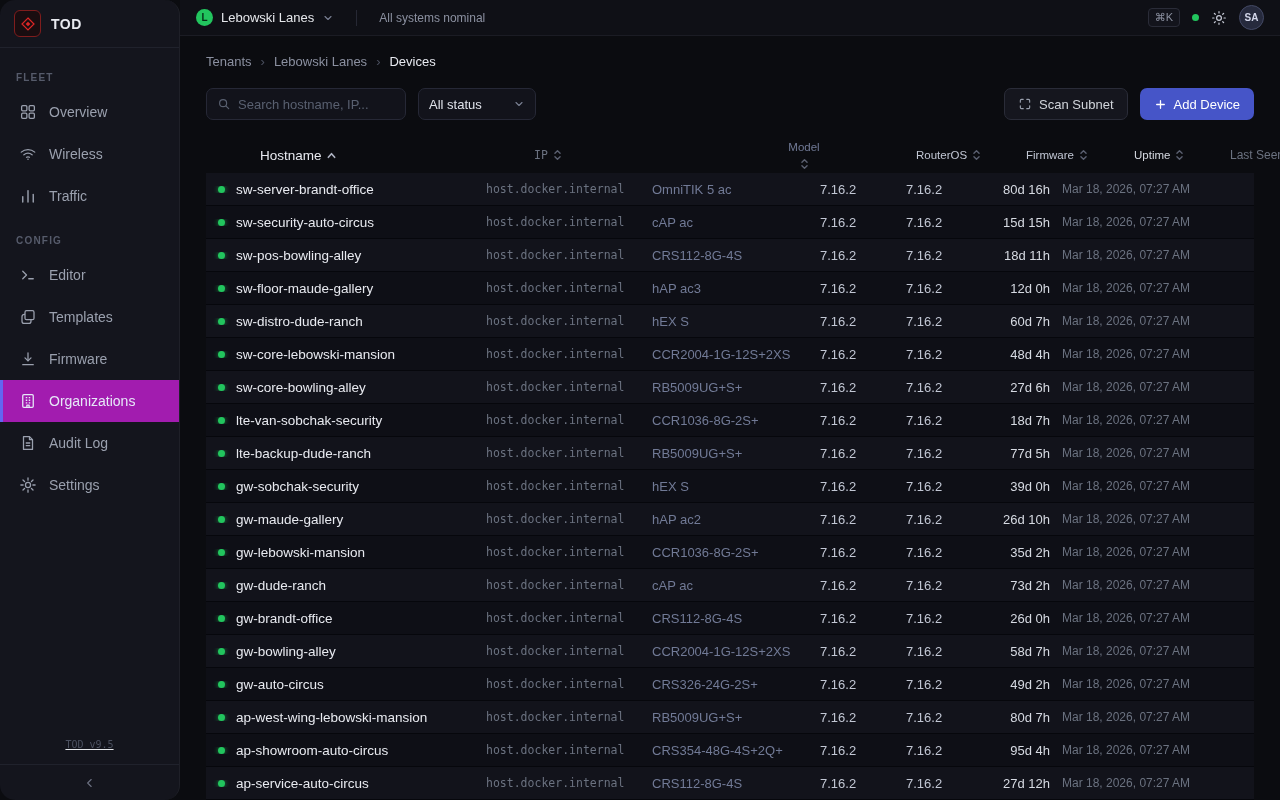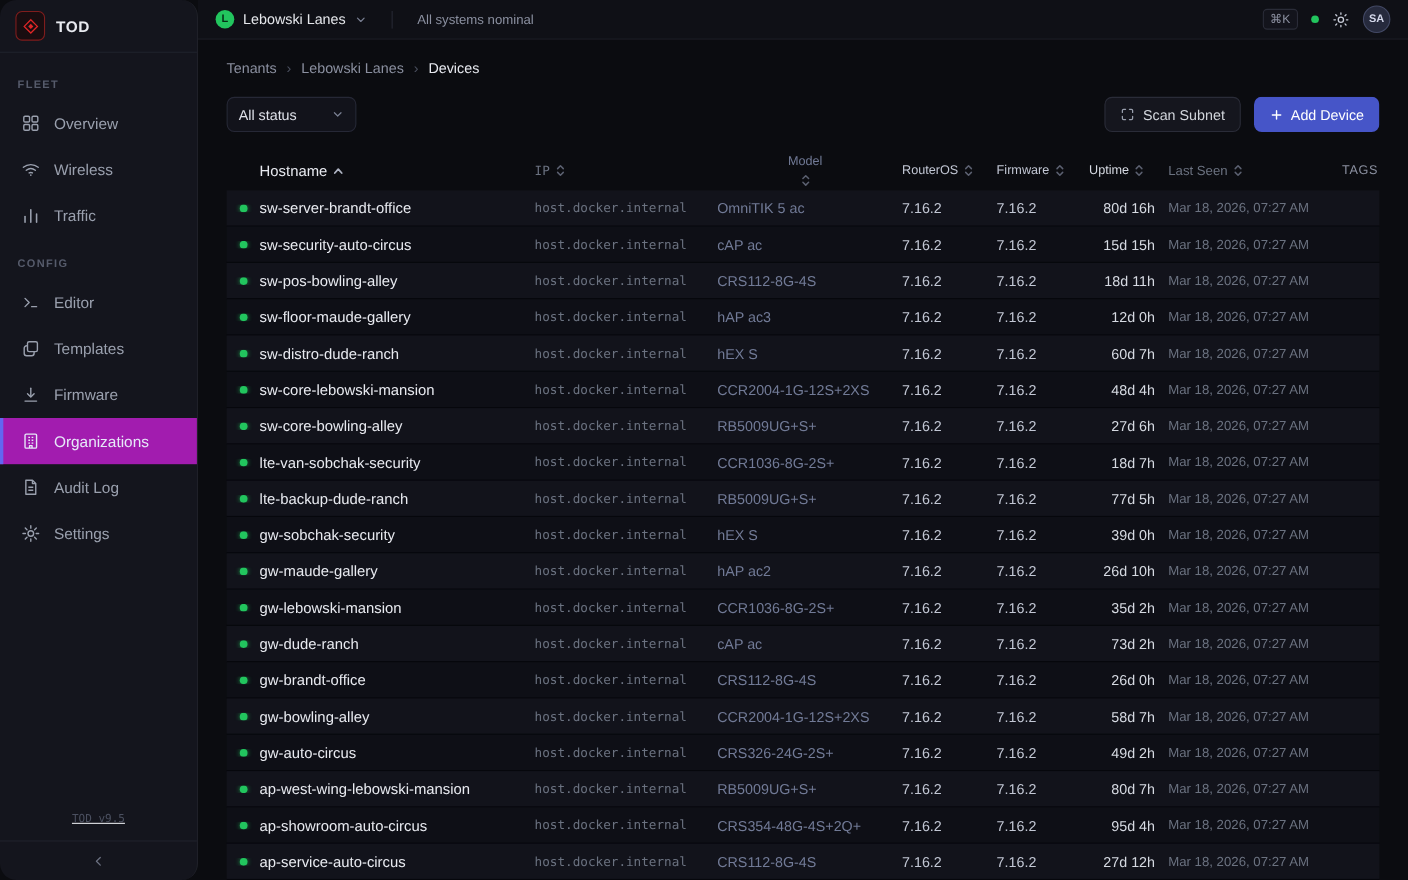--- a/index.html
+++ b/index.html
@@ -120,21 +120,21 @@
   .btn-secondary { background:#15161e; border-color:#2a2c38; color:#d1d5db; }
   .btn-primary { background:var(--accent-btn,#4655c8); color:#ffffff; font-weight:500; }
 
   
   .table { margin-top:17px; }
   .trow {
     display:grid;
     grid-template-columns:30px 250px 166px 168px 86px 84px 72px 158px 1fr;
     align-items:center;
   }
-  .thead { height:36px; color:#8b90a0; font-size:11.5px; }
+  .thead { height:36px; color:#8b90a0; font-size:11.5px;gap:24px; }
   .th { display:flex; align-items:center; gap:5px; cursor:pointer; padding-right:8px; }
   .th svg { flex:none; }
   .tr {
     height:33px; border-bottom:1px solid #06070c;
     background:#0e0f16; cursor:pointer;
   }
   .tr:nth-child(odd) { background:#12131b; }
   .td { padding-right:10px; white-space:nowrap; overflow:hidden; text-overflow:ellipsis; }
   .c-dot { display:flex; justify-content:center; padding-right:0; }
   .dot {
@@ -312,20 +312,29 @@
 
       <div class="breadcrumb">
         <span class="crumb">Tenants</span>
         <span class="crumb-sep">›</span>
         <span class="crumb">Lebowski Lanes</span>
         <span class="crumb-sep">›</span>
         <span class="crumb current">Devices</span>
       </div>
 
       <div class="toolbar">
+        <div class="search-box">
+          <span style="display:flex;">
+            <svg width="14" height="14" viewBox="0 0 24 24" fill="none" stroke="currentColor" stroke-width="2" stroke-linecap="round">
+                <circle cx="10.5" cy="10.5" r="6"></circle>
+                <path d="M15.5 15.5L20 20"></path>
+              </svg>
+          </span>
+          <input type="text" placeholder="Search hostname, IP..." style="">
+        </div>
         <div class="select-box">
           <span>All status</span>
           <span class="chev">
             <svg width="12" height="12" viewBox="0 0 24 24" fill="none" stroke="currentColor" stroke-width="2.2" stroke-linecap="round" stroke-linejoin="round">
                 <path d="M6 9l6 6 6-6"></path>
               </svg>
           </span>
         </div>
         <div class="toolbar-spacer"></div>
         <button class="btn btn-secondary">

